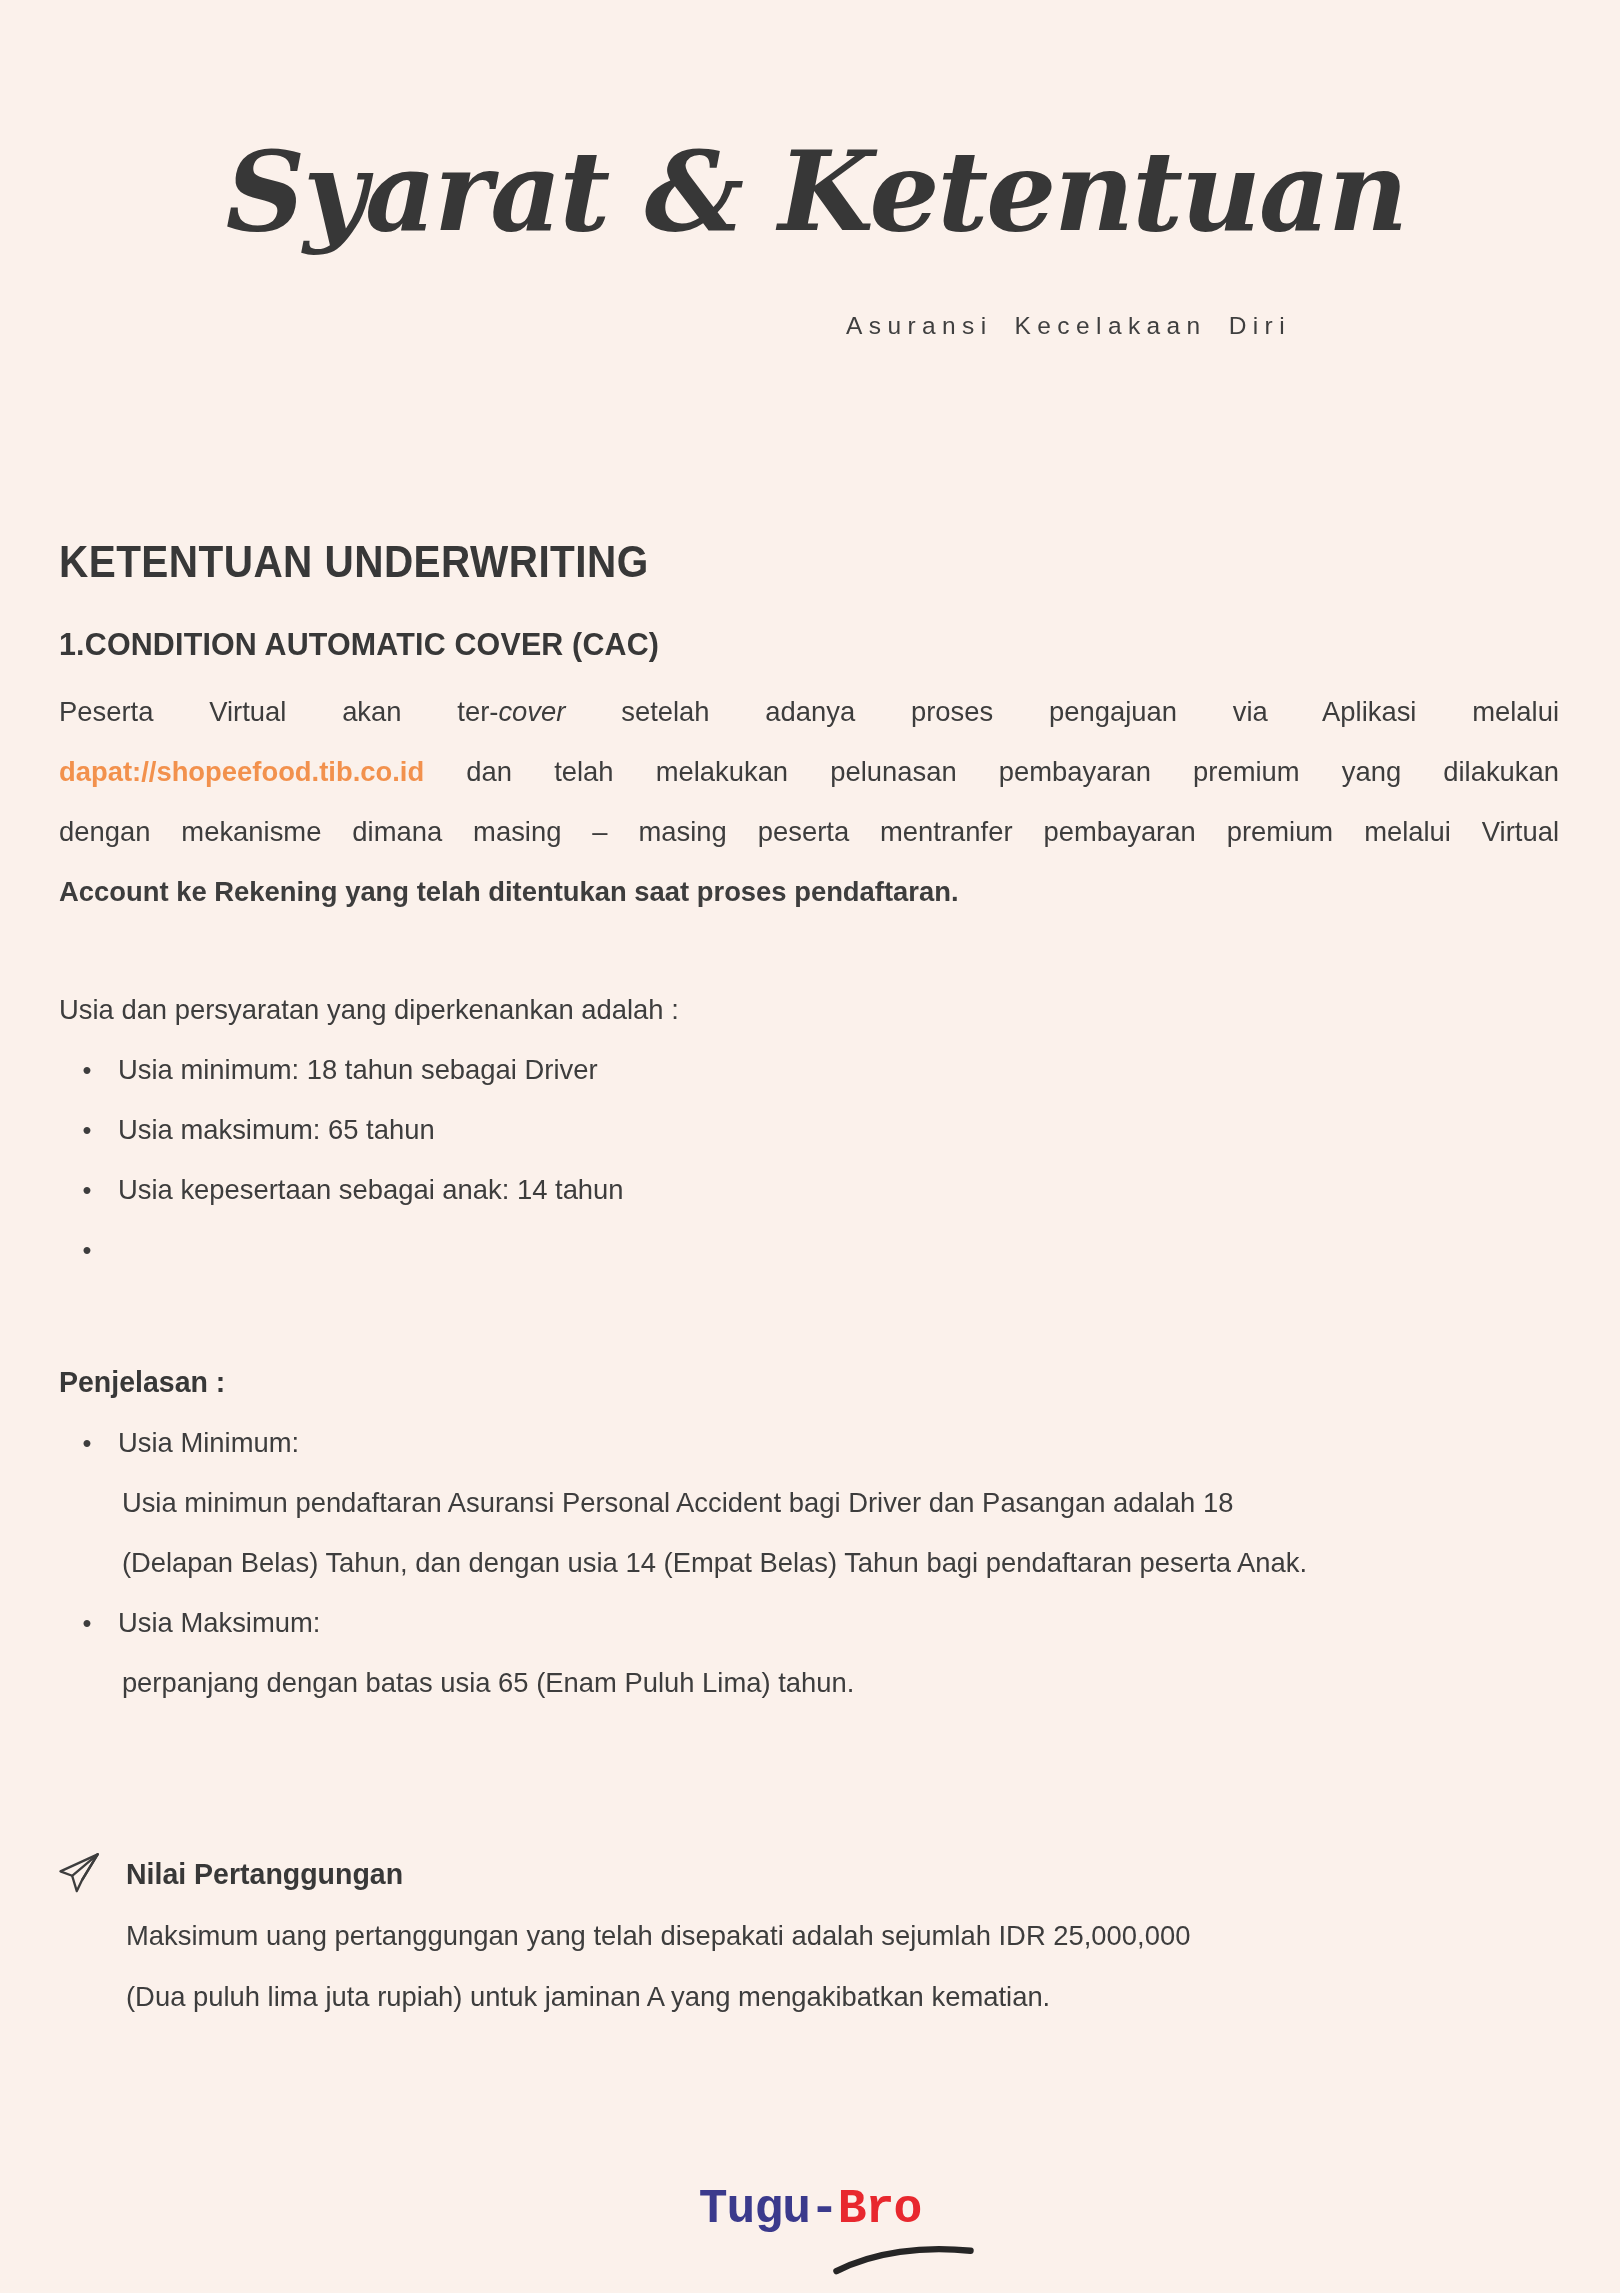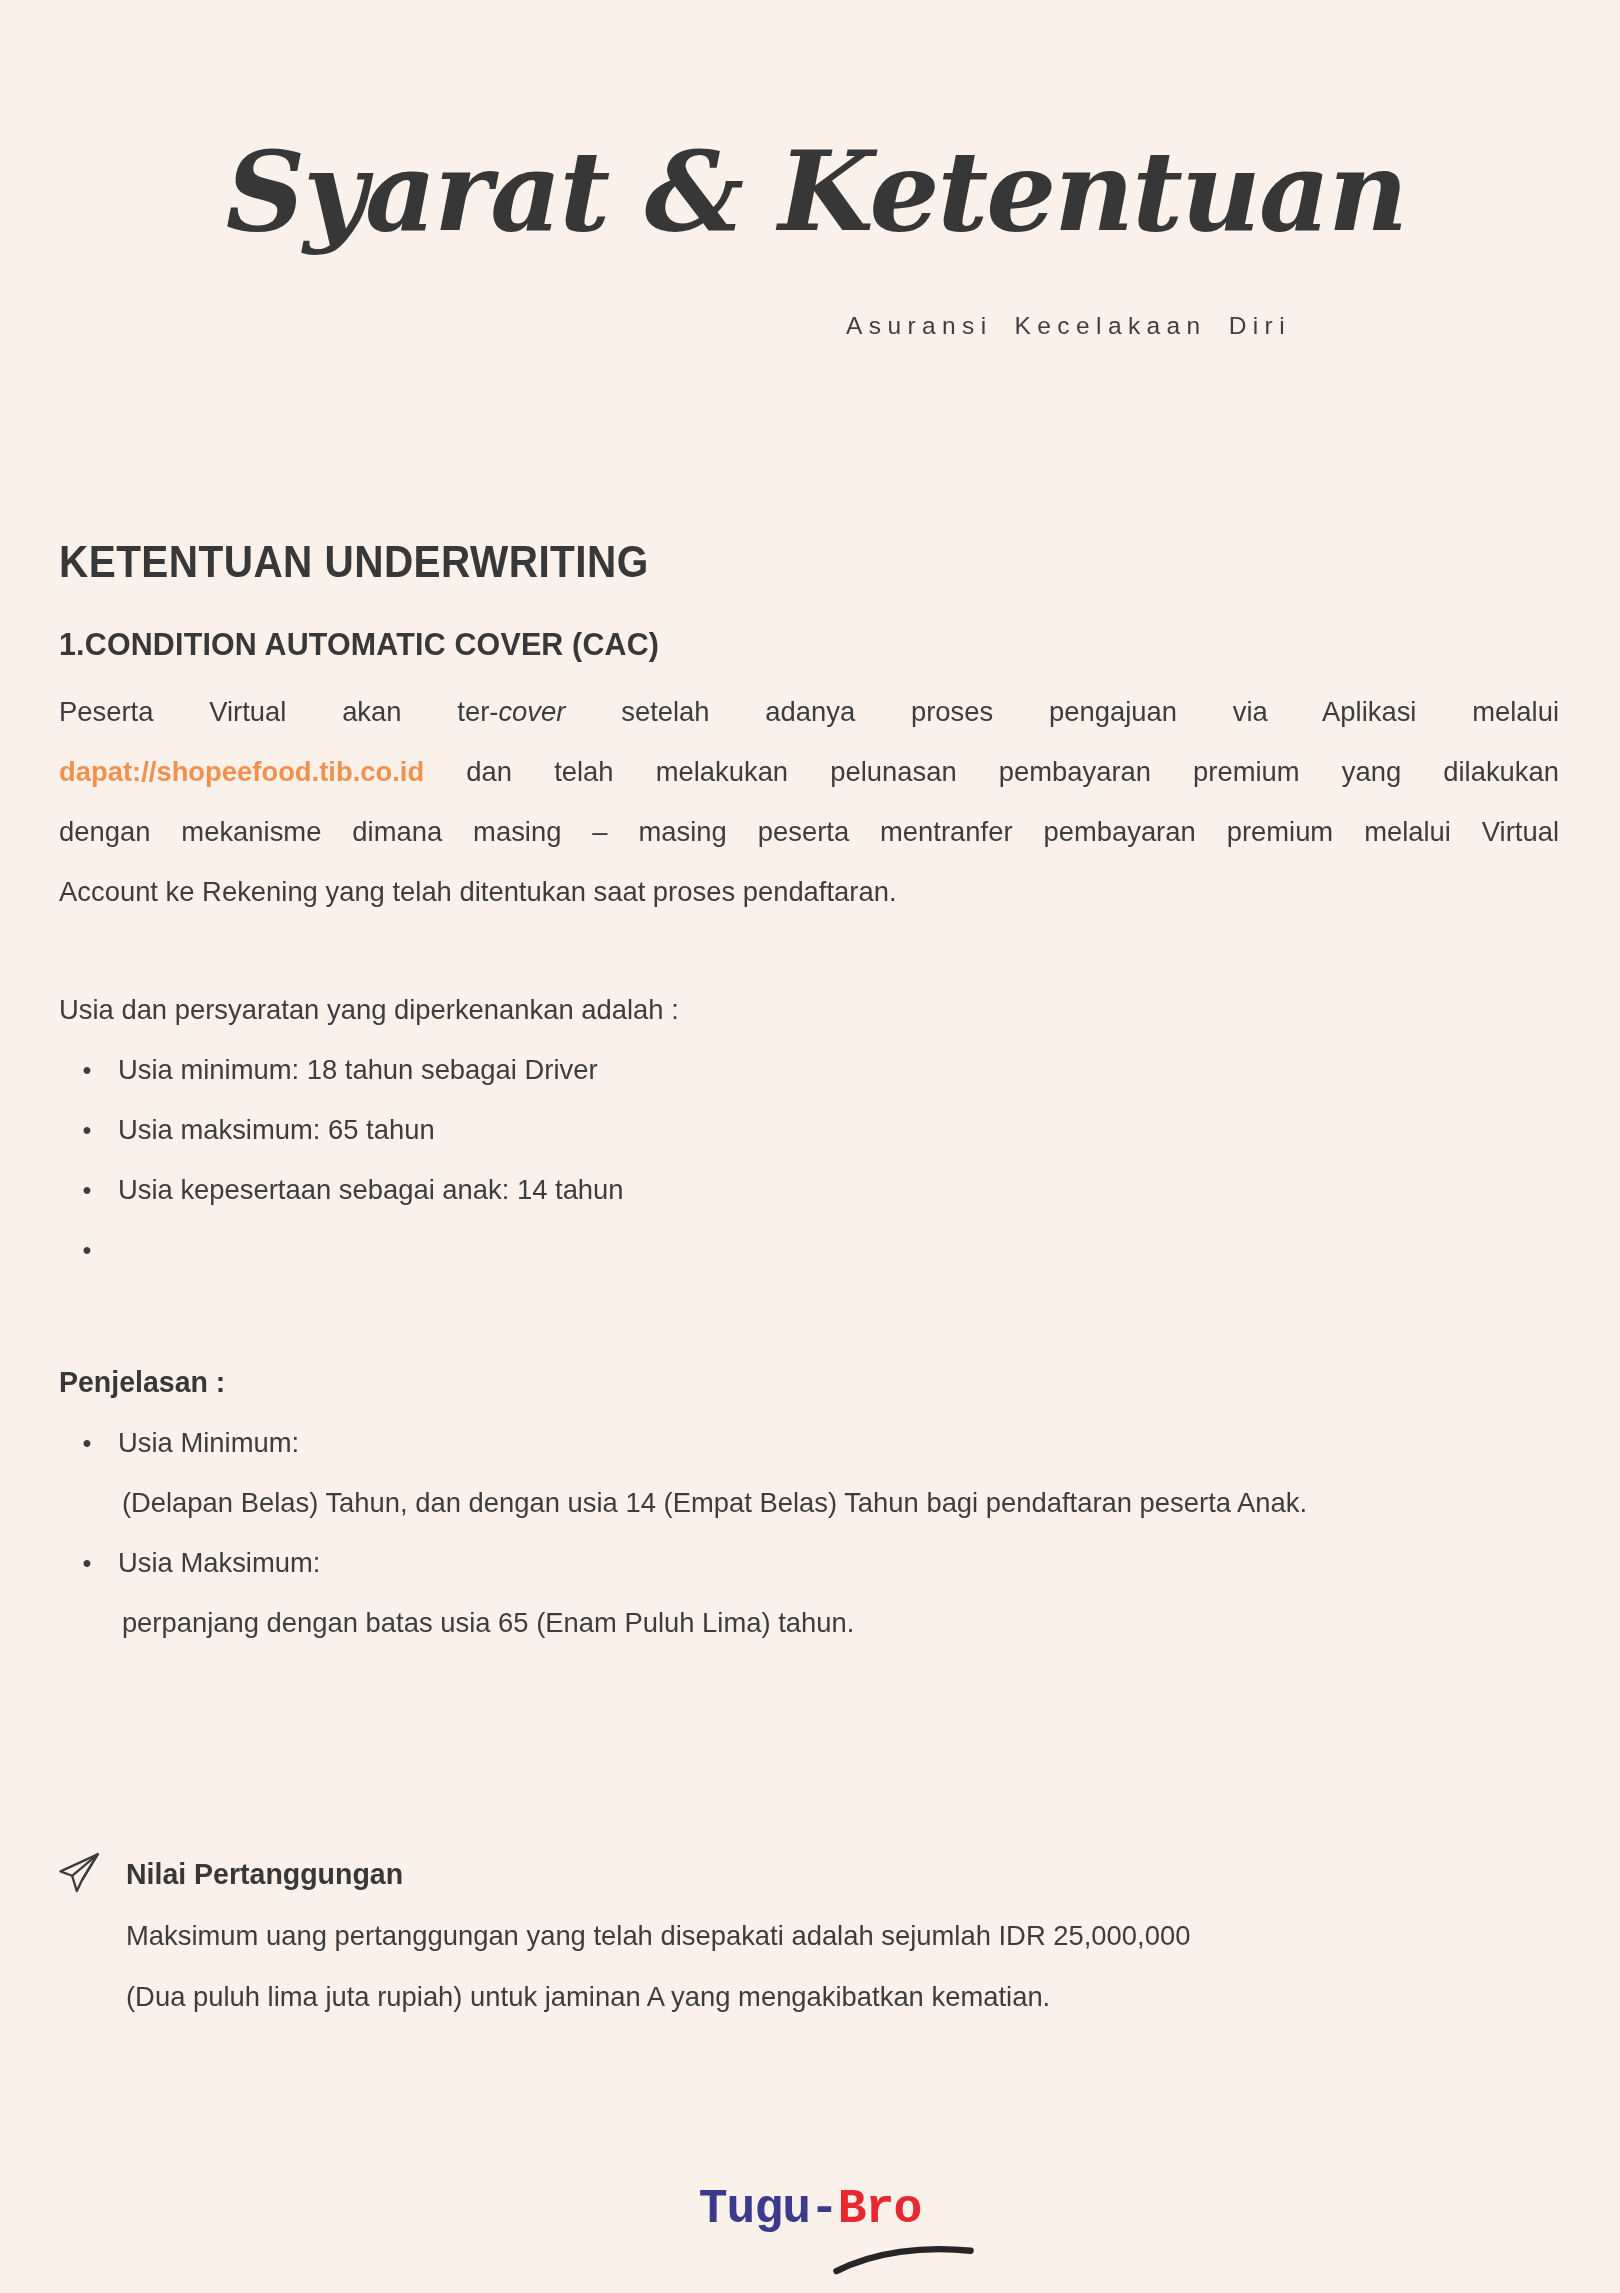--- a/index.html
+++ b/index.html
@@ -52,21 +52,21 @@
   .h1-wrap { position: absolute; top: 537px; left: 59px; }
   .h1-wrap .h-condensed { font-size: 45px; line-height: 49px; transform: scaleX(0.90); letter-spacing: 0.5px; }
   .h2-wrap { position: absolute; top: 624px; left: 59px; }
   .h2-wrap .h-condensed { font-size: 32px; line-height: 41px; transform: scaleX(0.95); letter-spacing: 0.2px; }
 
   
   .bodytext { font-size: 27.4px; line-height: 60px; font-weight: 400; color: #3D3D3D; }
 
   .para1 { position: absolute; top: 682px; left: 59px; width: 1500px; }
   .jline { text-align: justify; text-align-last: justify; }
-  .jline.last { text-align-last: left; }
+  .jline.last { text-align-last: left; font-weight: bold; }
   .italic { font-style: italic; }
   .link { color: #F2914D; font-weight: 700; text-decoration: none; }
 
   .age-section { position: absolute; top: 980px; left: 59px; width: 1500px; }
   ul.bullets { list-style: none; }
   ul.bullets li { position: relative; padding-left: 59px; }
   ul.bullets li .marker {
     position: absolute; left: 23.5px; top: 0;
     line-height: 60px; font-size: 25.5px; color: #3D3D3D;
   }
@@ -131,20 +131,21 @@
   </div>
 
   <div class="penjelasan-section bodytext">
     <div class="h3-wrap">
       <span class="h-condensed">Penjelasan :</span>
     </div>
     <ul class="bullets">
       <li>
         <span class="marker">•</span>
         <div>Usia Minimum:</div>
+        <div class="b-line">Usia minimun pendaftaran Asuransi Personal Accident bagi Driver dan Pasangan adalah 18</div>
         <div class="b-line">(Delapan Belas) Tahun, dan dengan usia 14 (Empat Belas) Tahun bagi pendaftaran peserta Anak.</div>
       </li>
       <li>
         <span class="marker">•</span>
         <div>Usia Maksimum:</div>
         <div class="b-line">perpanjang dengan batas usia 65 (Enam Puluh Lima) tahun.</div>
       </li>
     </ul>
   </div>
 

